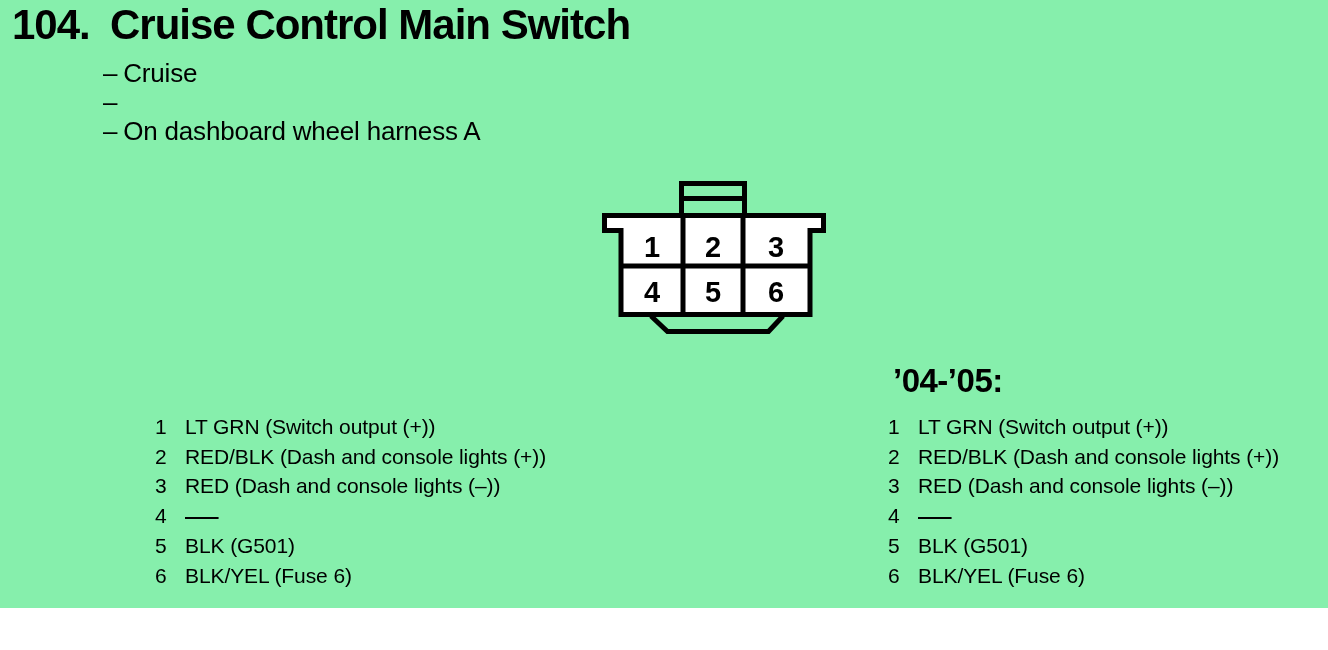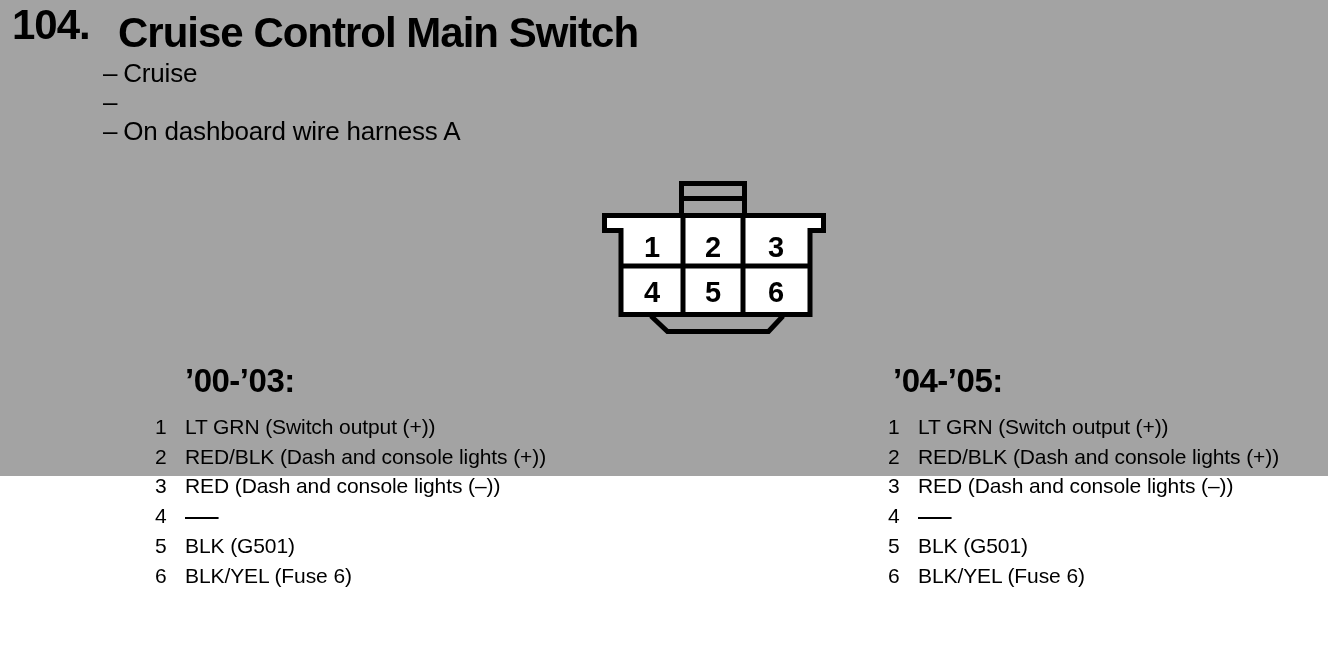--- a/index.html
+++ b/index.html
@@ -8,22 +8,22 @@
     background: #ffffff;
     width: 1328px;
     height: 650px;
     overflow: hidden;
     font-family: "Liberation Sans", sans-serif;
     color: #000000;
   }
   .page {
     position: relative;
     width: 1328px;
-    height: 476px;
-    background: #a3a3a3;
+    height: 608px;
+    background: #86efac;
   }
   
   .sec-num {
     position: absolute;
     left: 12px;
     top: 4px;
     font-size: 42px;
     font-weight: bold;
     line-height: 42px;
     letter-spacing: -1px;
@@ -31,21 +31,21 @@
   }
   .sec-title {
     position: absolute;
     left: 110px;
     top: 4px;
     font-size: 42px;
     font-weight: bold;
     line-height: 42px;
     letter-spacing: -1px;
     white-space: nowrap;
-    margin: 8px;
+    margin: 0;
   }
   
   .notes {
     position: absolute;
     left: 103px;
     top: 59px;
     font-size: 26px;
     line-height: 29px;
     letter-spacing: -0.2px;
   }
@@ -98,21 +98,21 @@
   <div class="notes">
     <div class="note-row">
       <span class="note-dash">–</span>
       <span>Cruise</span>
     </div>
     <div class="note-row">
       <span class="note-dash">–</span>
     </div>
     <div class="note-row">
       <span class="note-dash">–</span>
-      <span>On dashboard wire harness A</span>
+      <span>On dashboard wheel harness A</span>
     </div>
   </div>
 
   <svg class="connector-svg" width="250" height="165" viewBox="590 176 250 165" xmlns="http://www.w3.org/2000/svg">
 
     <path d="M 604.5,215.5 H 823.5 V 230.5 H 810 V 314.5 H 621 V 230.5 H 604.5 Z" fill="#ffffff" stroke="#000000" stroke-width="5"></path>
 
     <path d="M 681.5,214 V 183.5 H 744.5 V 214" fill="none" stroke="#000000" stroke-width="5"></path>
     <path d="M 684,198.5 H 742" fill="none" stroke="#000000" stroke-width="5"></path>
 
@@ -123,21 +123,20 @@
     <path d="M 651,316 L 667.5,331.5 H 768.5 L 783,316" fill="none" stroke="#000000" stroke-width="5"></path>
 
     <text x="652" y="257" text-anchor="middle" font-family="Liberation Sans, sans-serif" font-size="29" font-weight="bold" fill="#000000">1</text>
     <text x="713" y="257" text-anchor="middle" font-family="Liberation Sans, sans-serif" font-size="29" font-weight="bold" fill="#000000">2</text>
     <text x="776" y="257" text-anchor="middle" font-family="Liberation Sans, sans-serif" font-size="29" font-weight="bold" fill="#000000">3</text>
     <text x="652" y="302" text-anchor="middle" font-family="Liberation Sans, sans-serif" font-size="29" font-weight="bold" fill="#000000">4</text>
     <text x="713" y="302" text-anchor="middle" font-family="Liberation Sans, sans-serif" font-size="29" font-weight="bold" fill="#000000">5</text>
     <text x="776" y="302" text-anchor="middle" font-family="Liberation Sans, sans-serif" font-size="29" font-weight="bold" fill="#000000">6</text>
   </svg>
 
-  <div class="col-heading left">’00-’03:</div>
   <div class="pin-list left">
     <div class="pin-row">
       <span class="pin-num">1</span>
       <span class="pin-desc">LT GRN (Switch output (+))</span>
     </div>
     <div class="pin-row">
       <span class="pin-num">2</span>
       <span class="pin-desc">RED/BLK (Dash and console lights (+))</span>
     </div>
     <div class="pin-row">

